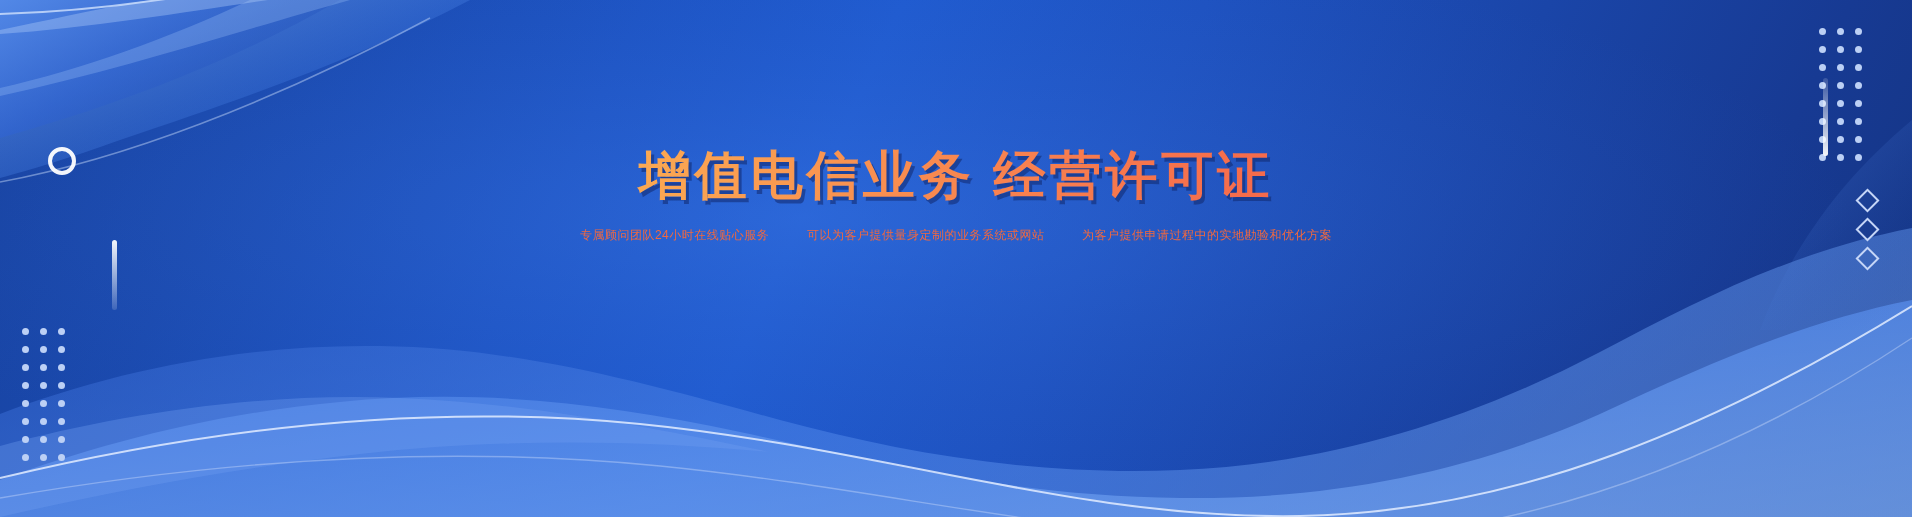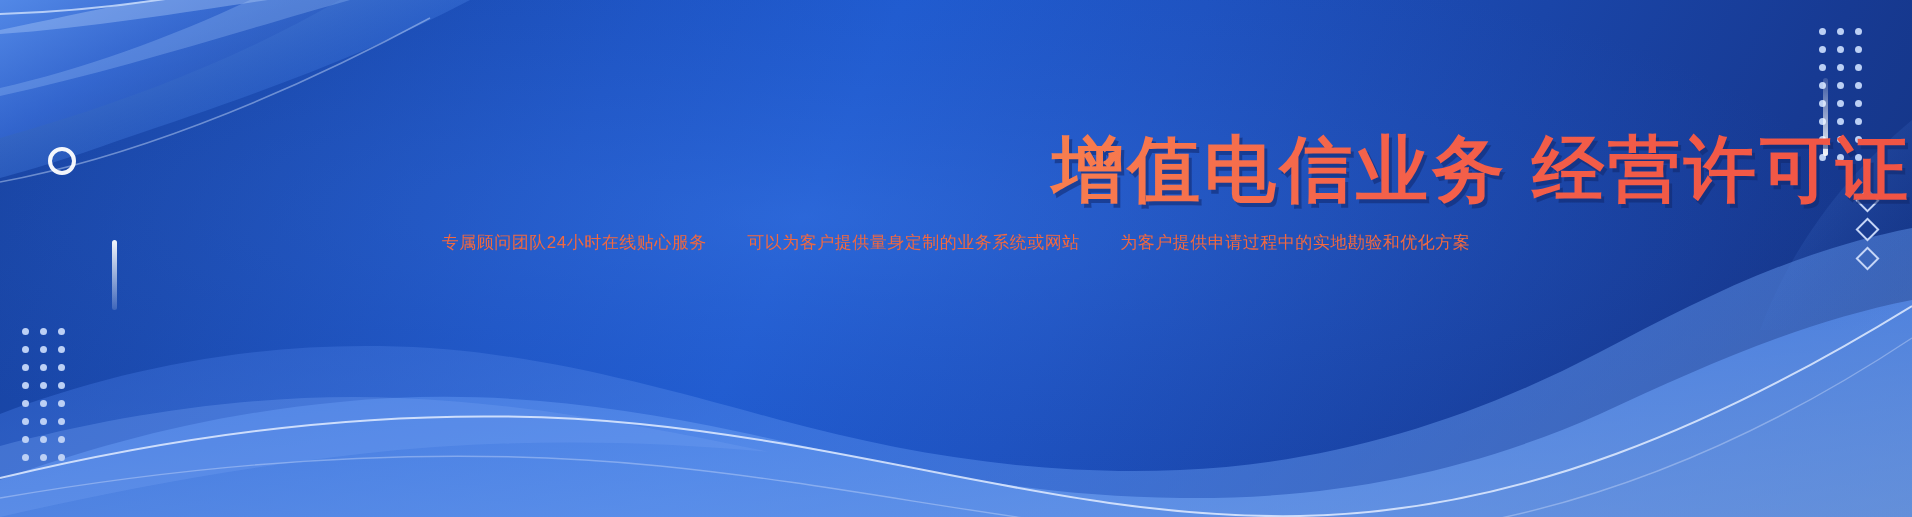--- a/index.html
+++ b/index.html
@@ -97,42 +97,41 @@
 
   
   #text-block {
     position: absolute;
     left: 0;
     right: 0;
     top: 133px;
     text-align: center;
   }
   #headline {
-    margin: 0;
-    font-size: 72px;
+    margin: 16px;
+    font-size: 52px;
     font-weight: 700;
     letter-spacing: 4px;
     line-height: 1;
     background: linear-gradient(100deg,
         #ffd84a 0%,
         #ffc83f 14%,
         #fbab52 32%,
         #f8834f 52%,
         #f4614a 72%,
         #f05444 100%);
     -webkit-background-clip: text;
     background-clip: text;
     color: transparent;
     -webkit-text-fill-color: transparent;
     filter: drop-shadow(3px 4px 0 rgba(16,40,110,0.55));
-    text-align: right;
   }
   #subline {
     margin: 26px 0 0 0;
-    font-size: 17px;
+    font-size: 12px;
     font-weight: 400;
     letter-spacing: 0.5px;
     color: #f2683f;
     white-space: nowrap;
   }
   #subline .seg { padding: 0 2px; }
   #subline .gap { display: inline-block; width: 26px; }
 </style>
 </head>
 <body>

